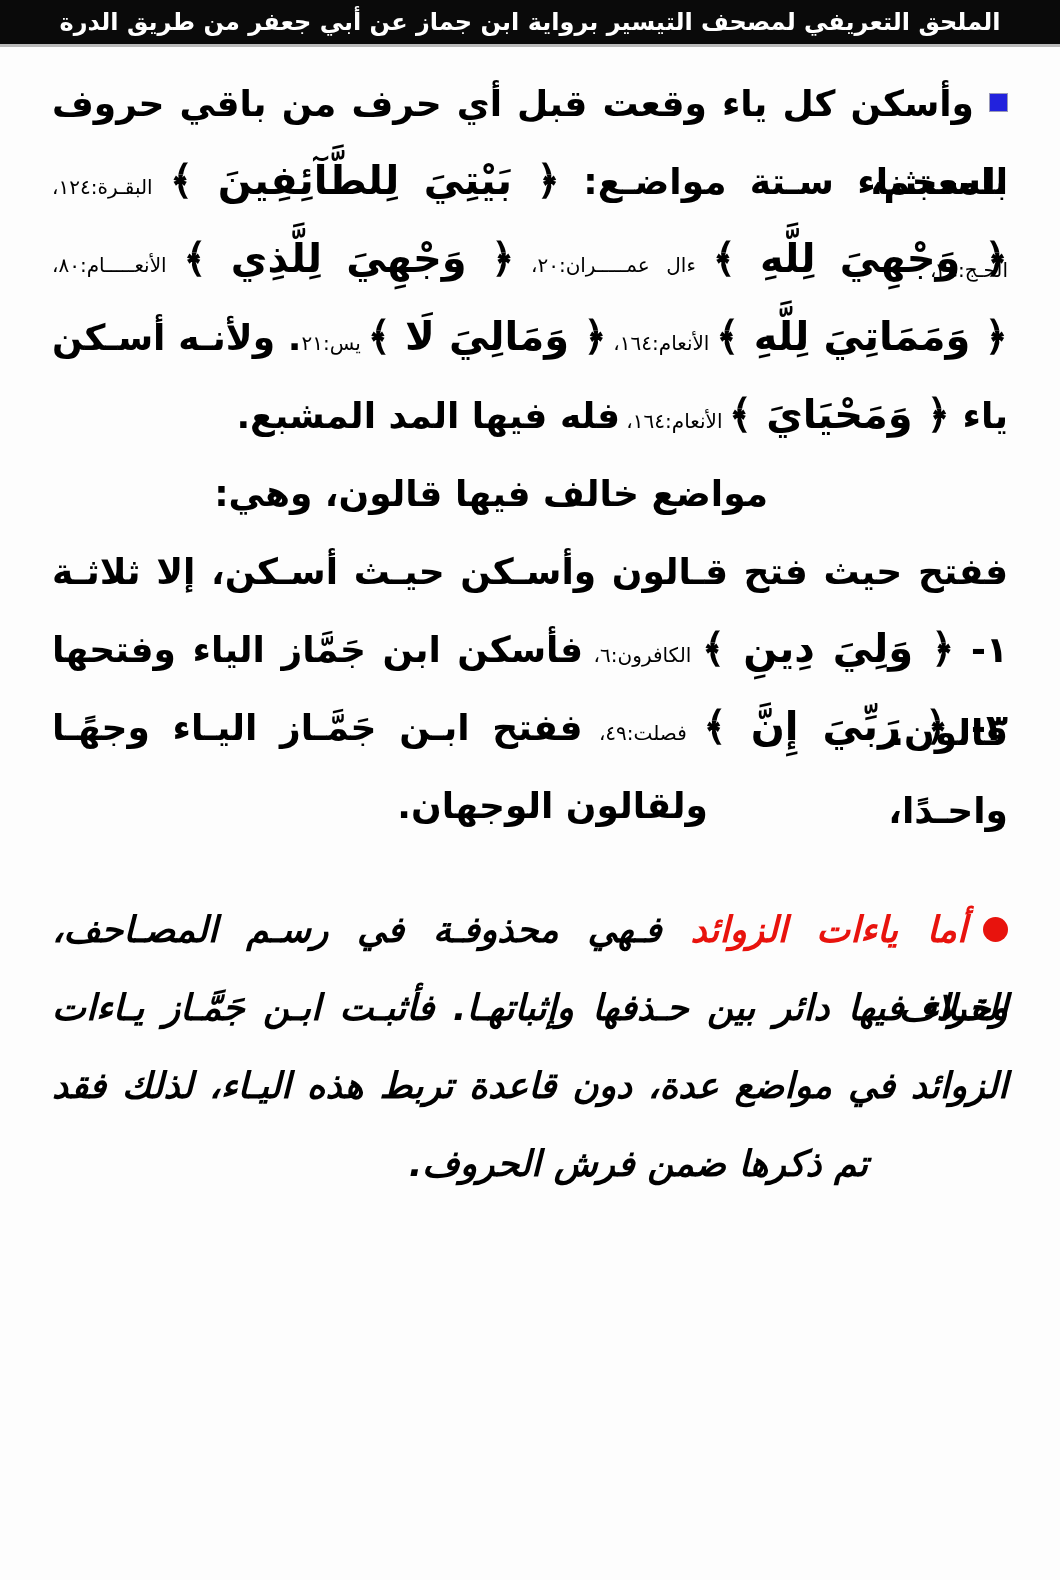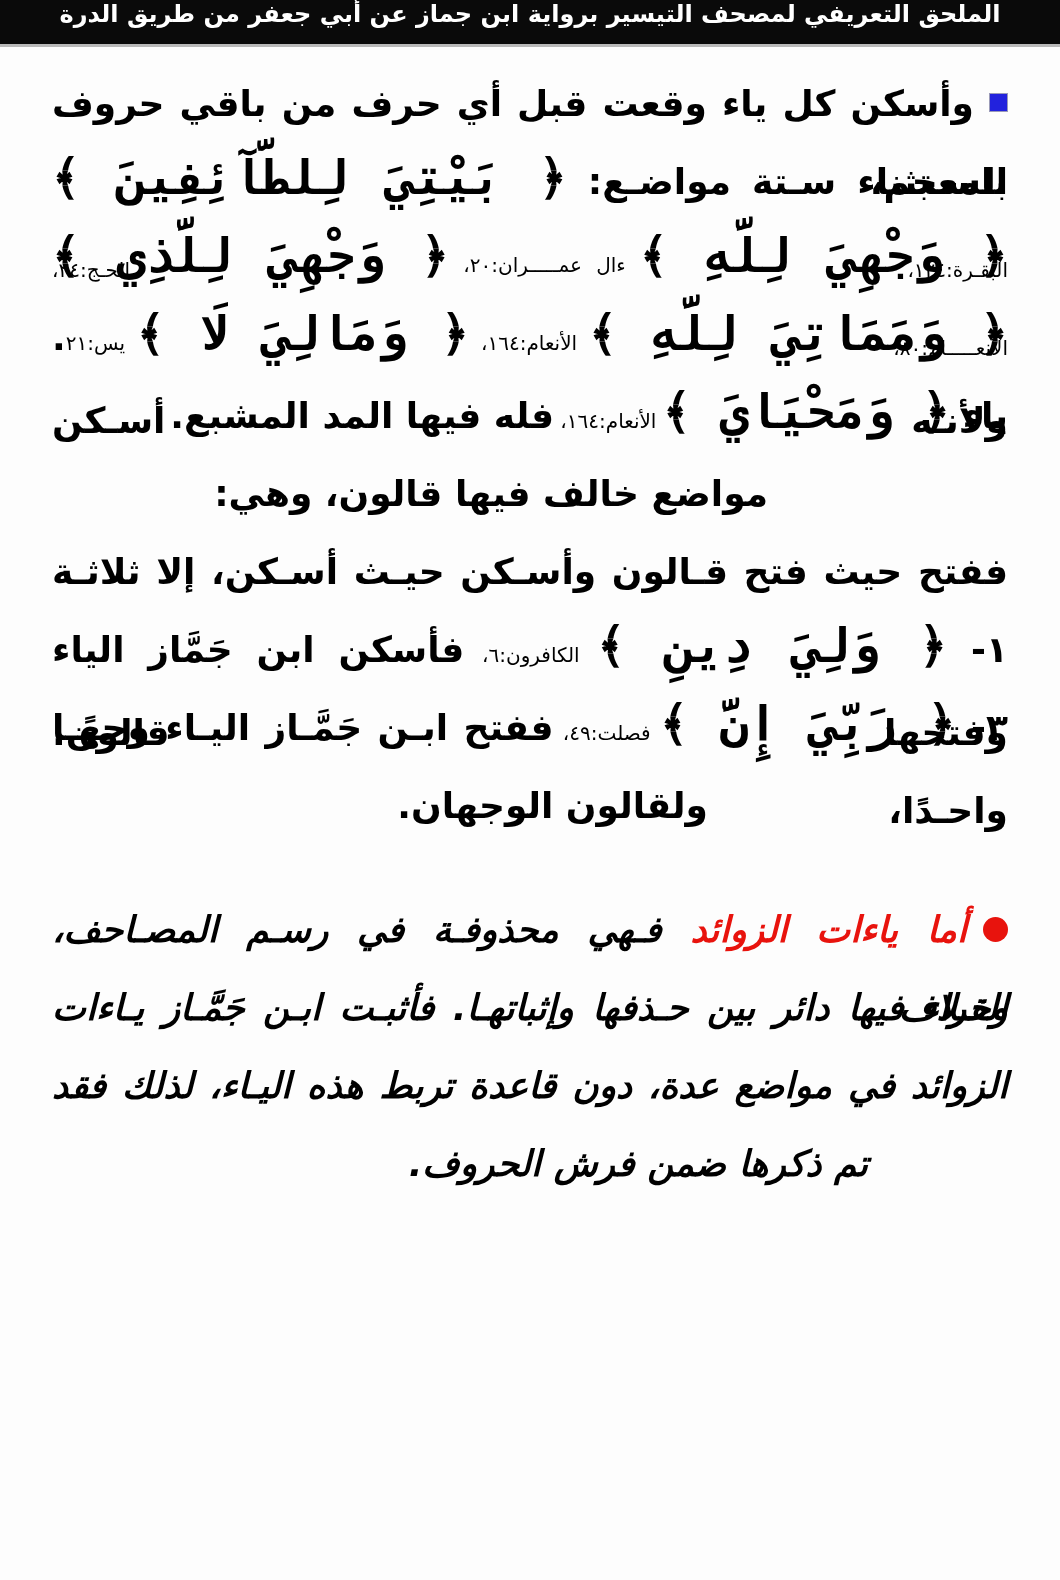--- a/index.html
+++ b/index.html
@@ -7,40 +7,40 @@
   body {
     height:1580px;
     background: var(--page-bg, #fdfdfd);
     color: var(--body-text, #000);
     font-family: "DejaVu Sans", sans-serif;
     overflow:hidden;
   }
   .header {
     height:47px;
     background: var(--header-bg, #0a0a0a);
-    display:flex; justify-content:center;
+    display:flex; align-items:center; justify-content:center;
     border-bottom:3px solid #b9b9b9;
   }
   .header .title {
     color: var(--header-text, #fff);
     font-size:24px;
     font-weight:bold;
     white-space:nowrap;
   }
   main { padding:18px 52px 0 52px; }
   .line {
     font-size:36px;
     font-weight:bold;
     line-height:78px;
     height:78px;
     text-align:right;
   }
   .fill { text-align:justify; text-align-last:justify; }
   .end  { text-align-last:right; }
-  .seg-quran { font-size:48px; font-weight:bold; line-height:1;font-family:Liberation Mono, monospace; }
+  .seg-quran { font-size:40px; font-weight:bold; line-height:1; }
   .seg-ref   { font-size:20px; font-weight:normal; }
   .seg-red   { color: var(--accent-red, #e8130d); }
   .seg-text  {}
   .bullet-sq {
     display:inline-block; width:19px; height:19px;
     background: var(--bullet-blue, #2222dd);
     border:1px solid #9a9ab8;
     margin-left:15px;
     vertical-align:4px;
   }

